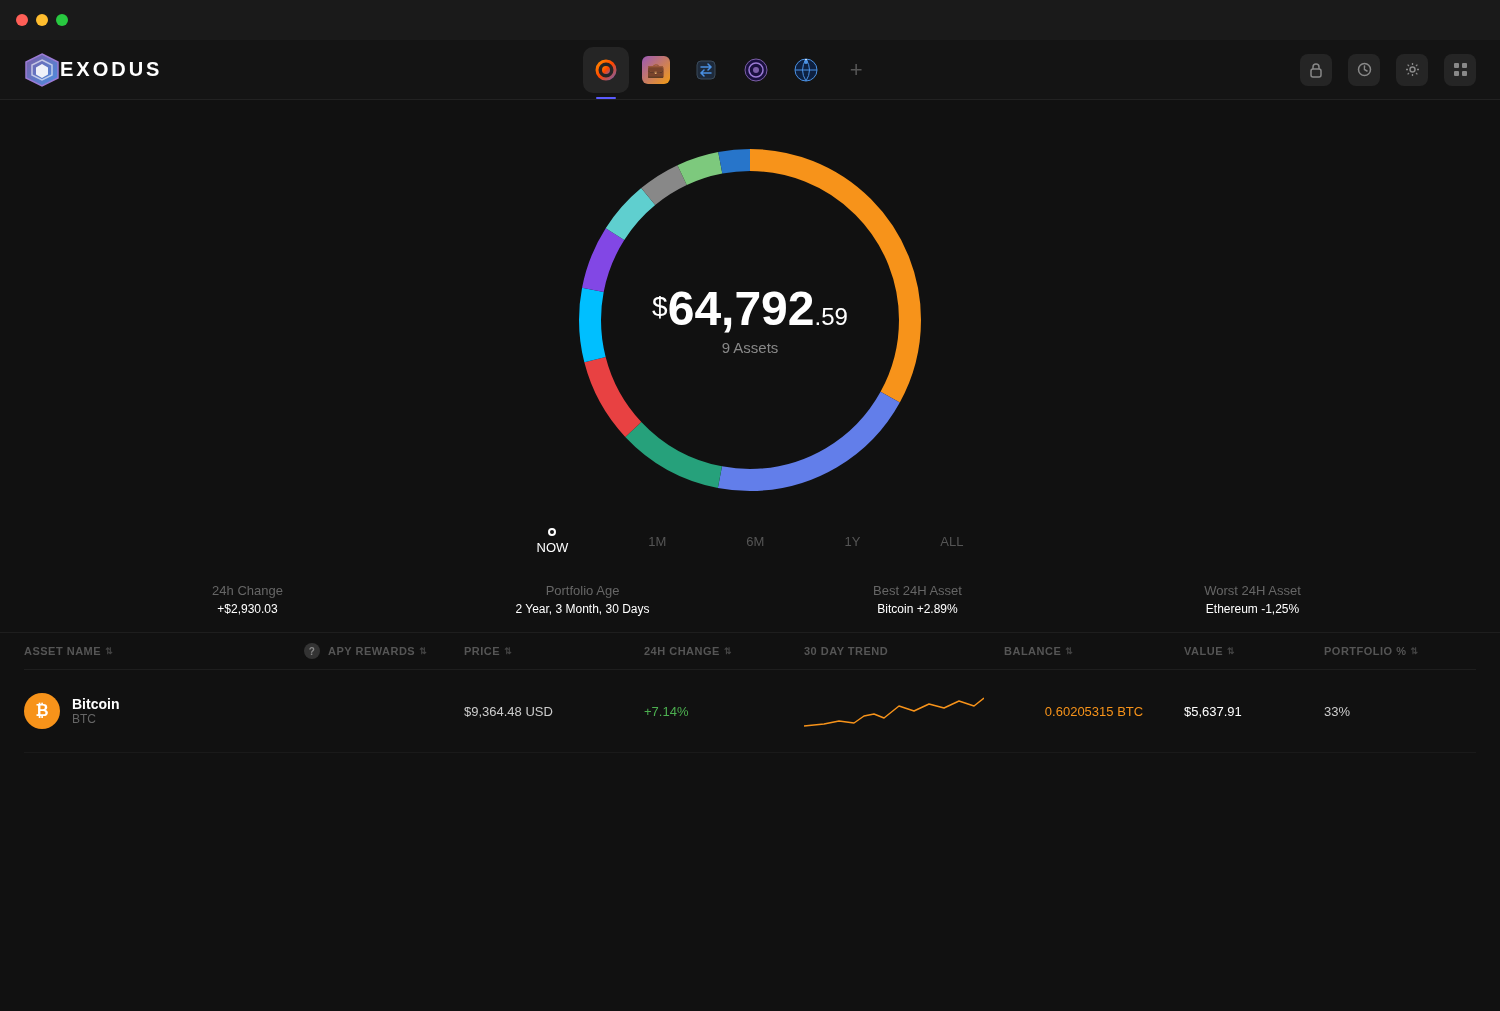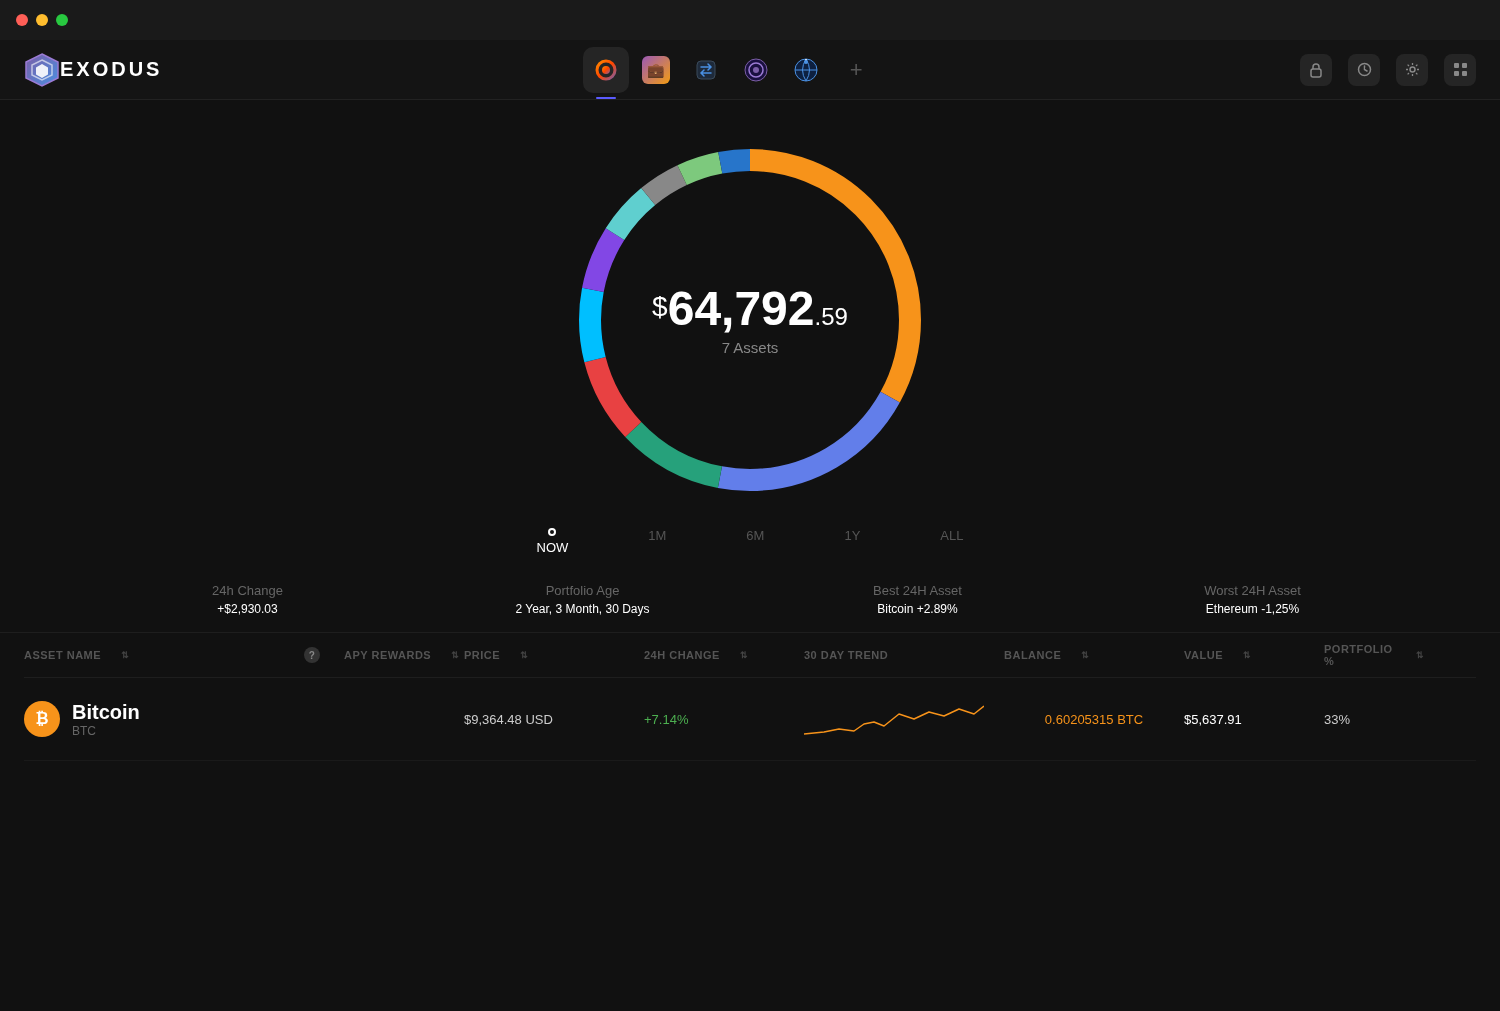--- a/index.html
+++ b/index.html
@@ -156,21 +156,21 @@
     }
     .donut-assets {
       color: #888;
       font-size: 15px;
       margin-top: 6px;
     }
 
     
     .time-axis {
       display: flex;
-      align-items: flex-start;
+      align-items: center;
       gap: 80px;
       margin-top: 8px;
       padding-bottom: 12px;
     }
     .time-btn {
       font-size: 13px;
       color: #555;
       cursor: pointer;
       position: relative;
       display: flex;
@@ -269,21 +269,21 @@
       padding: 10px 0;
       border-bottom: 1px solid #1e1e1e;
       font-size: 11px;
       color: #555;
       font-weight: 600;
       letter-spacing: 0.5px;
     }
     .th-cell {
       display: flex;
       align-items: center;
-      gap: 20px;
+      gap: 4px;
     }
     .sort-icon {
       font-size: 9px;
       color: #444;
     }
     .table-row {
       display: grid;
       grid-template-columns: 280px 160px 180px 160px 200px 180px 140px 100px;
       padding: 16px 0;
       border-bottom: 1px solid #1a1a1a;
@@ -295,21 +295,21 @@
       gap: 12px;
     }
     .asset-icon {
       width: 36px; height: 36px;
       border-radius: 50%;
       display: flex; align-items: center; justify-content: center;
       font-size: 18px;
     }
     .asset-icon.btc { background: #f7931a; }
     .asset-name-info .name {
-      font-size: 20px;
+      font-size: 14px;
       font-weight: 600;
       color: #fff;
     }
     .asset-name-info .ticker {
       font-size: 12px;
       color: #666;
     }
     .cell-value {
       font-size: 13px;
       color: #ccc;
@@ -489,21 +489,21 @@
 
         <circle cx="200" cy="200" r="160" fill="none" stroke="#7dc97d" stroke-width="22" stroke-dasharray="40.2 965.1" stroke-dashoffset="-934.8" transform="rotate(-90 200 200)"></circle>
 
         <circle cx="200" cy="200" r="160" fill="none" stroke="#2775CA" stroke-width="22" stroke-dasharray="30.2 975.1" stroke-dashoffset="-975" transform="rotate(-90 200 200)"></circle>
       </svg>
 
       <div class="donut-center">
         <div class="donut-value">
           <span class="dollar">$</span><span>64,792</span><span class="cents">.59</span>
         </div>
-        <div class="donut-assets">7 Assets</div>
+        <div class="donut-assets">9 Assets</div>
       </div>
     </div>
 
     <div class="time-axis">
       <div class="time-btn active">
         <div class="time-dot"></div>
         <span>NOW</span>
       </div>
       <div class="time-btn">
         <span>1M</span>

